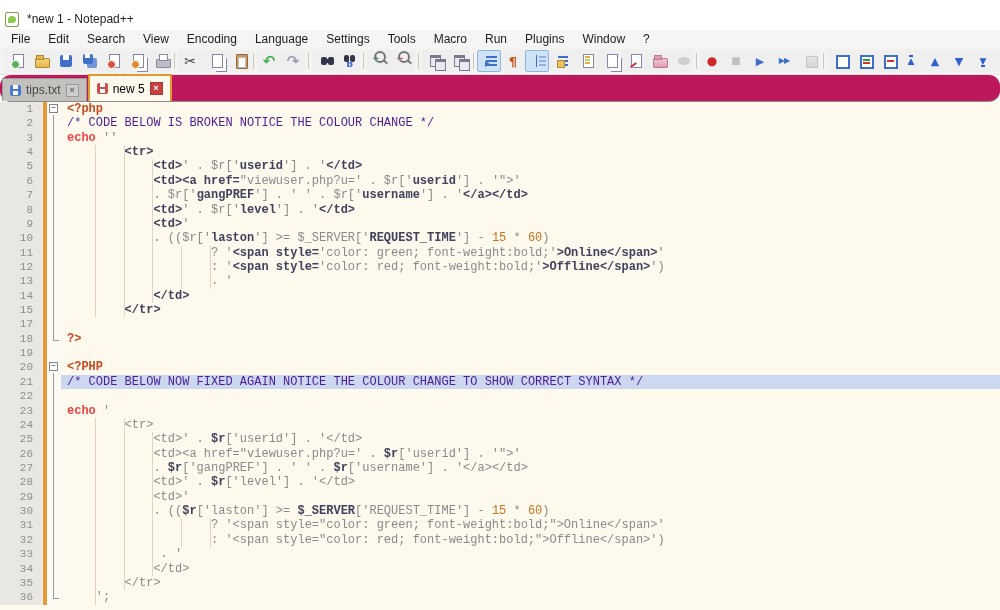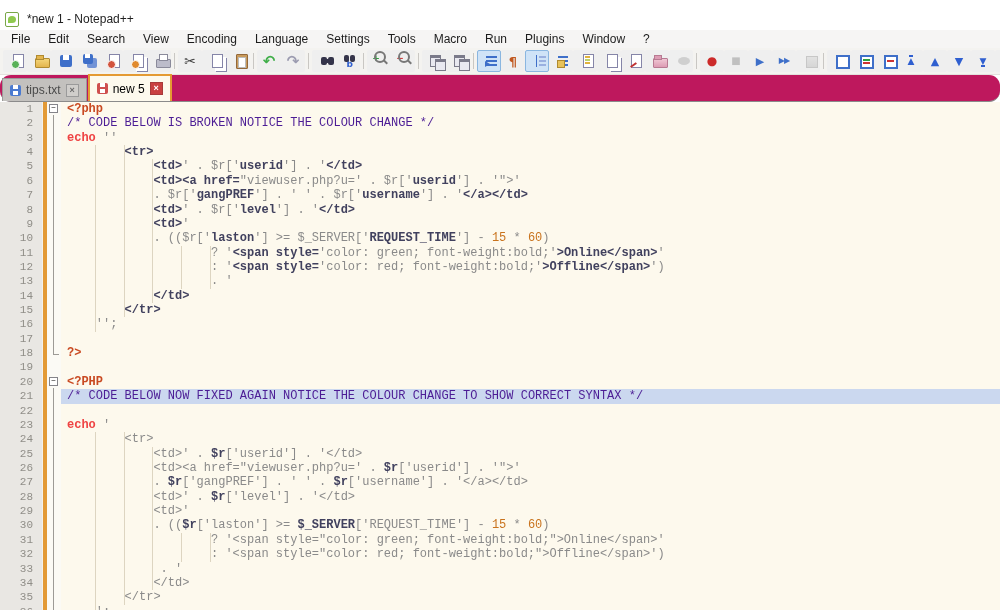--- a/index.html
+++ b/index.html
@@ -372,26 +372,20 @@
         <span class="fold f-line"></span>
         <span class="txt"><span class="ind" style="width: 12ch;"></span><span class="tok tk-code">&lt;/td&gt;</span></span>
       </div>
       <div class="row">
         <span class="num">15</span>
         <span class="chg"></span>
         <span class="fold f-line"></span>
         <span class="txt"><span class="ind" style="width: 8ch;"></span><span class="tok tk-code">&lt;/tr&gt;</span></span>
       </div>
       <div class="row">
-        <span class="num">16</span>
-        <span class="chg"></span>
-        <span class="fold f-line"></span>
-        <span class="txt"><span class="ind" style="width: 4ch;"></span><span class="tok tk-str">'';</span></span>
-      </div>
-      <div class="row">
         <span class="num">17</span>
         <span class="chg"></span>
         <span class="fold f-line"></span>
         <span class="txt"></span>
       </div>
       <div class="row">
         <span class="num">18</span>
         <span class="chg"></span>
         <span class="fold f-end"></span>
         <span class="txt"><span class="tok tk-tag">?&gt;</span></span>

